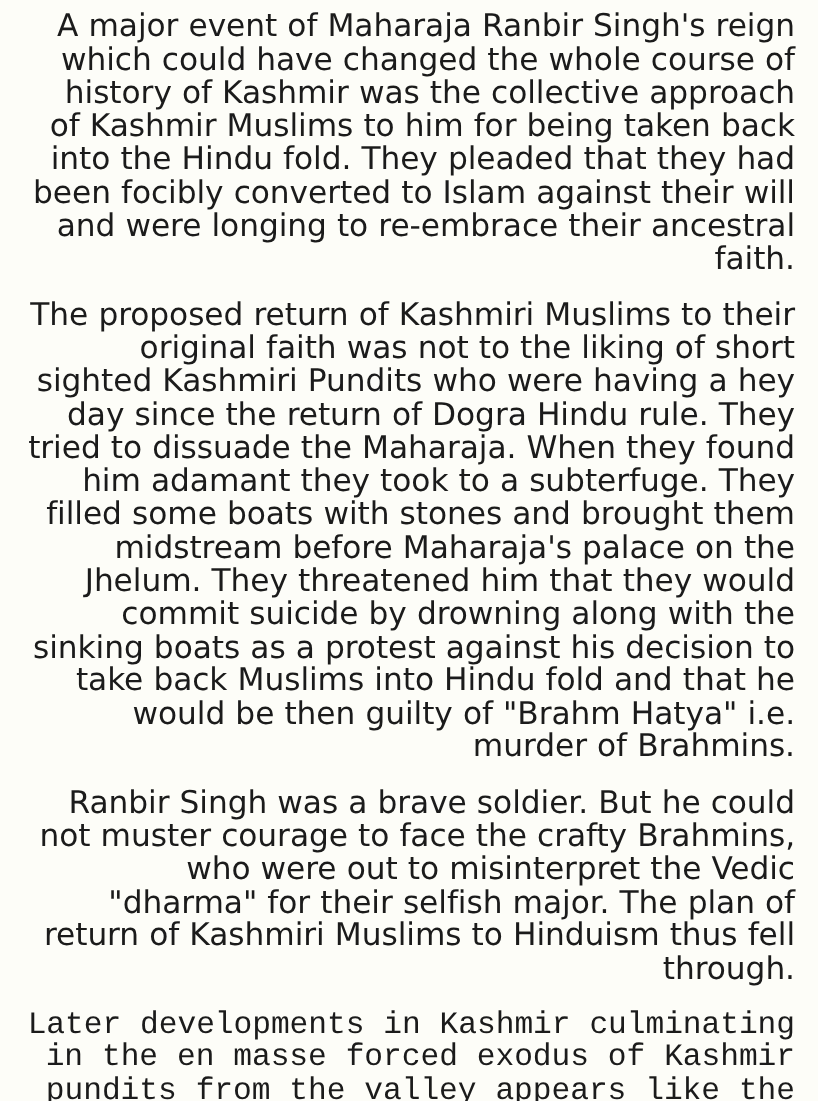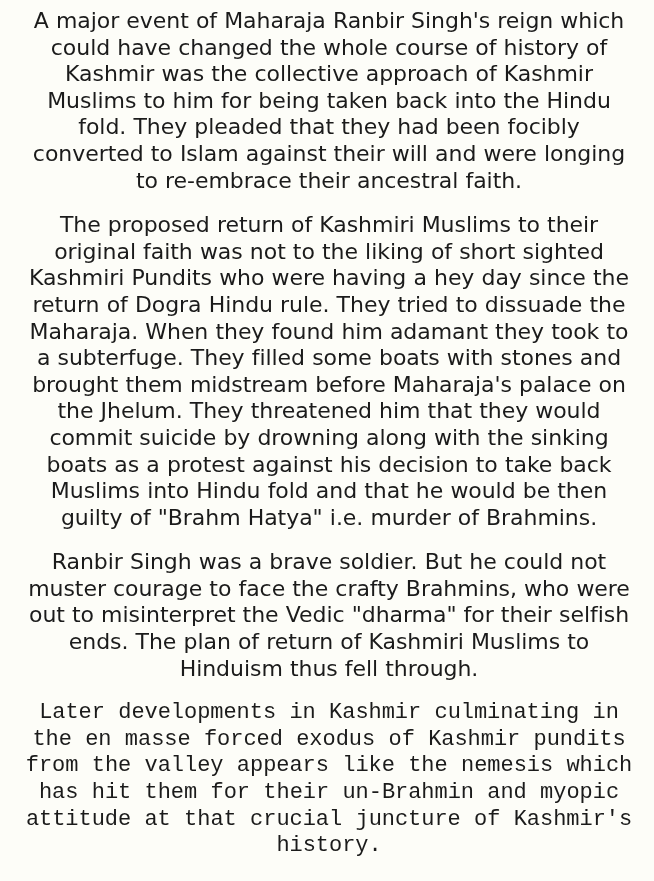--- a/index.html
+++ b/index.html
@@ -14,34 +14,34 @@
   }
   .page {
     box-sizing: border-box;
     width: 654px;
     height: 881px;
     padding: 8px 18px 8px 22px;
     background: #fdfdf8;
     overflow: hidden;
   }
   .para {
-    font-size: 22px;
+    font-size: 25px;
     line-height: 26.6px;
     color: #1b1b1b;
     margin: 0 0 18px 0;
-    text-align: center;
+    text-align: right;
     letter-spacing: -0.05px;
     word-spacing: 0.2px;
   }
   .para:last-child {
     margin-bottom: 0;
     font-family: Liberation Mono, monospace;
   }
 </style>
 </head>
 <body>
 
 <div class="page">
   <p class="para">A major event of Maharaja Ranbir Singh's reign which could have changed the whole course of history of Kashmir was the collective approach of Kashmir Muslims to him for being taken back into the Hindu fold. They pleaded that they had been focibly converted to Islam against their will and were longing to re-embrace their ancestral faith.</p>
   <p class="para">The proposed return of Kashmiri Muslims to their original faith was not to the liking of short sighted Kashmiri Pundits who were having a hey day since the return of Dogra Hindu rule. They tried to dissuade the Maharaja. When they found him adamant they took to a subterfuge. They filled some boats with stones and brought them midstream before Maharaja's palace on the Jhelum. They threatened him that they would commit suicide by drowning along with the sinking boats as a protest against his decision to take back Muslims into Hindu fold and that he would be then guilty of "Brahm Hatya" i.e. murder of Brahmins.</p>
-  <p class="para">Ranbir Singh was a brave soldier. But he could not muster courage to face the crafty Brahmins, who were out to misinterpret the Vedic "dharma" for their selfish ends. The plan of return of Kashmiri Muslims to Hinduism thus fell through.</p>
+  <p class="para">Ranbir Singh was a brave soldier. But he could not muster courage to face the crafty Brahmins, who were out to misinterpret the Vedic "dharma" for their selfish major. The plan of return of Kashmiri Muslims to Hinduism thus fell through.</p>
   <p class="para">Later developments in Kashmir culminating in the en masse forced exodus of Kashmir pundits from the valley appears like the nemesis which has hit them for their un-Brahmin and myopic attitude at that crucial juncture of Kashmir's history.</p>
 </div>
 
 </body></html>

